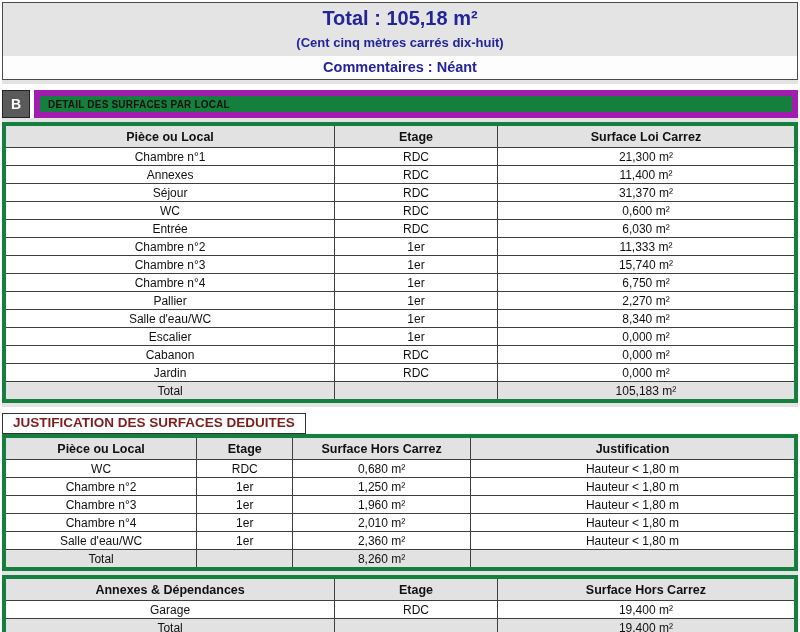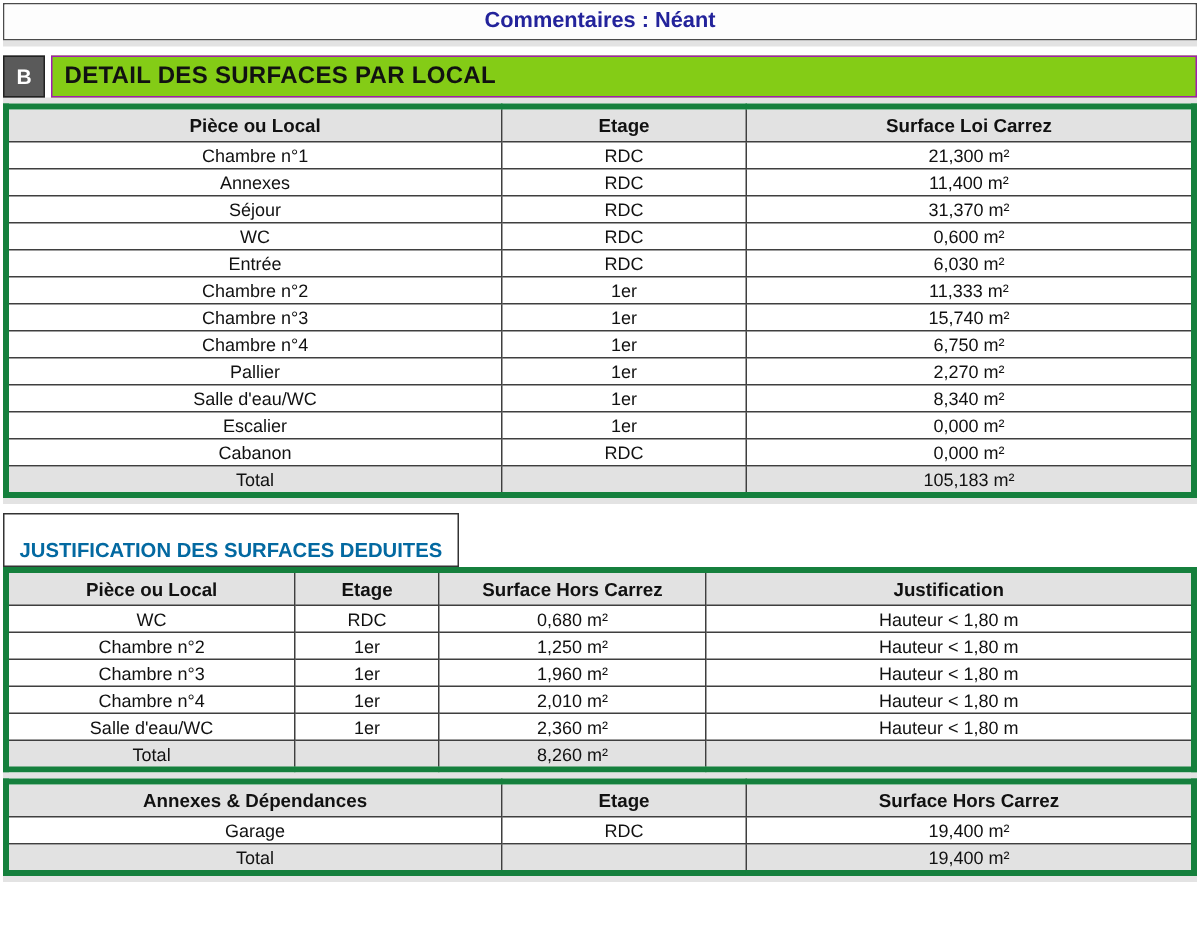--- a/index.html
+++ b/index.html
@@ -34,22 +34,22 @@
   
   .section-bar{
     margin:6px 2px 0;display:flex;align-items:stretch;height:28px;
   }
   .section-badge{
     width:26px;background:#5A5A5A;border:1px solid #222;color:#fff;
     font-weight:bold;font-size:14px;display:flex;align-items:center;justify-content:center;
     margin-right:4px;flex:0 0 auto;
   }
   .section-title{
-    flex:1;background:#84cc16;border:1px solid #a21caf;color:#111;
-    font-weight:bold;font-size:16px;display:flex;align-items:center;
+    flex:1;background:#15803d;border:6px solid #a21caf;color:#111;
+    font-weight:bold;font-size:10px;display:flex;align-items:center;
     padding-left:8px;letter-spacing:.2px;
   }
 
   
   table.tbl{
     width:796px;margin:0 2px;border-collapse:collapse;table-layout:fixed;
     border:4px solid #15803d;
   }
   .tbl th,.tbl td{
     border:1px solid #3F3F3F;text-align:center;overflow:hidden;white-space:nowrap;
@@ -68,31 +68,35 @@
   .tbl.c4 th:nth-child(3){width:22.4%;}
   .tbl.c4 th:nth-child(4){width:41.8%;}
 
   .t1{margin-top:8px;}
   .t2{margin-top:1px;}
   .t3{margin-top:3px;}
 
   
   .deductions-label{
     display:inline-block;margin:6px 0 0 2px;border:1px solid #333;
-    background:#fff;color:#0369a1;font-weight:bold;font-size:13.5px;
-    line-height:16px;padding:16px 10px 2px;min-width:295px;box-sizing:border-box;
+    background:#fff;color:#7f1d1d;font-weight:bold;font-size:13.5px;
+    line-height:16px;padding:1px 10px 2px;min-width:295px;box-sizing:border-box;
   }
 </style>
 </head>
 <body>
 
 <div class="page">
 
   
   <div class="summary-box">
+    <div class="summary-gray">
+      <div class="summary-total">Total : 105,18 m²</div>
+      <div class="summary-words">(Cent cinq mètres carrés dix-huit)</div>
+    </div>
     <div class="summary-comments">Commentaires : Néant</div>
   </div>
   <div class="shadow"></div>
 
   
   <div class="section-bar">
     <div class="section-badge">B</div>
     <div class="section-title">DETAIL DES SURFACES PAR LOCAL</div>
   </div>
   <div class="shadow"></div>
@@ -160,20 +164,25 @@
         <tr>
           <td>Escalier</td>
           <td>1er</td>
           <td>0,000 m²</td>
         </tr>
         <tr>
           <td>Cabanon</td>
           <td>RDC</td>
           <td>0,000 m²</td>
         </tr>
+        <tr>
+          <td>Jardin</td>
+          <td>RDC</td>
+          <td>0,000 m²</td>
+        </tr>
         <tr class="total">
           <td>Total</td>
           <td></td>
           <td>105,183 m²</td>
         </tr>
       </tbody>
     </table>
   <div class="shadow"></div>
 
   

